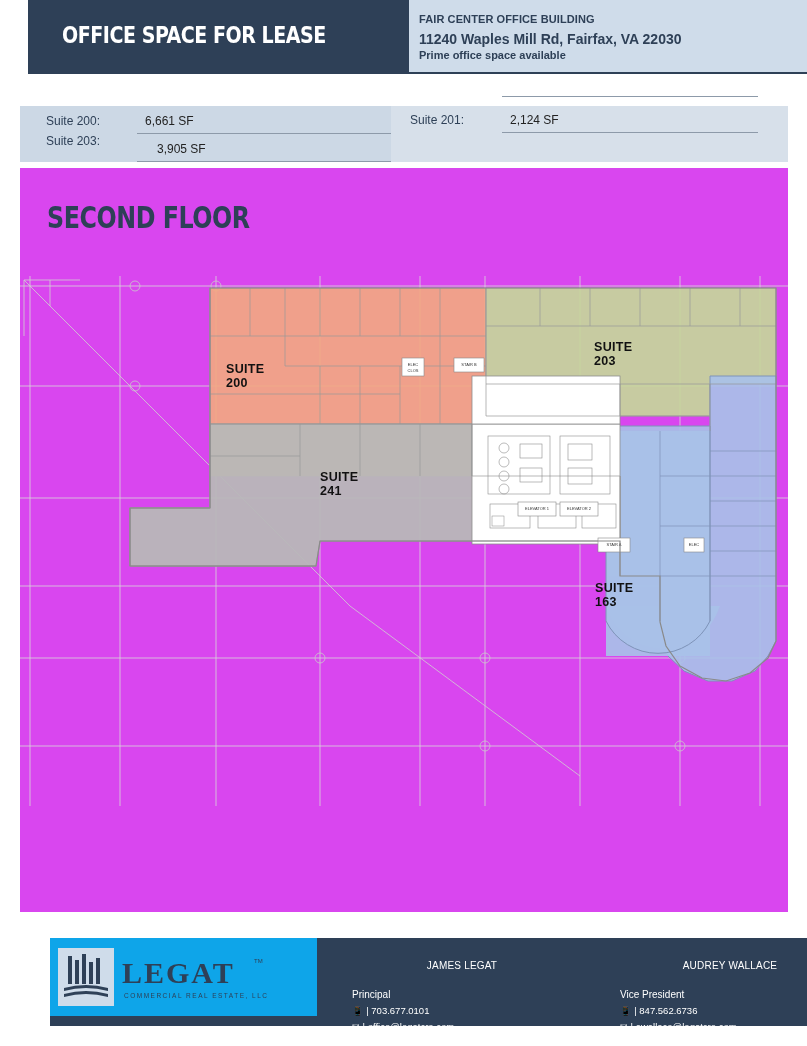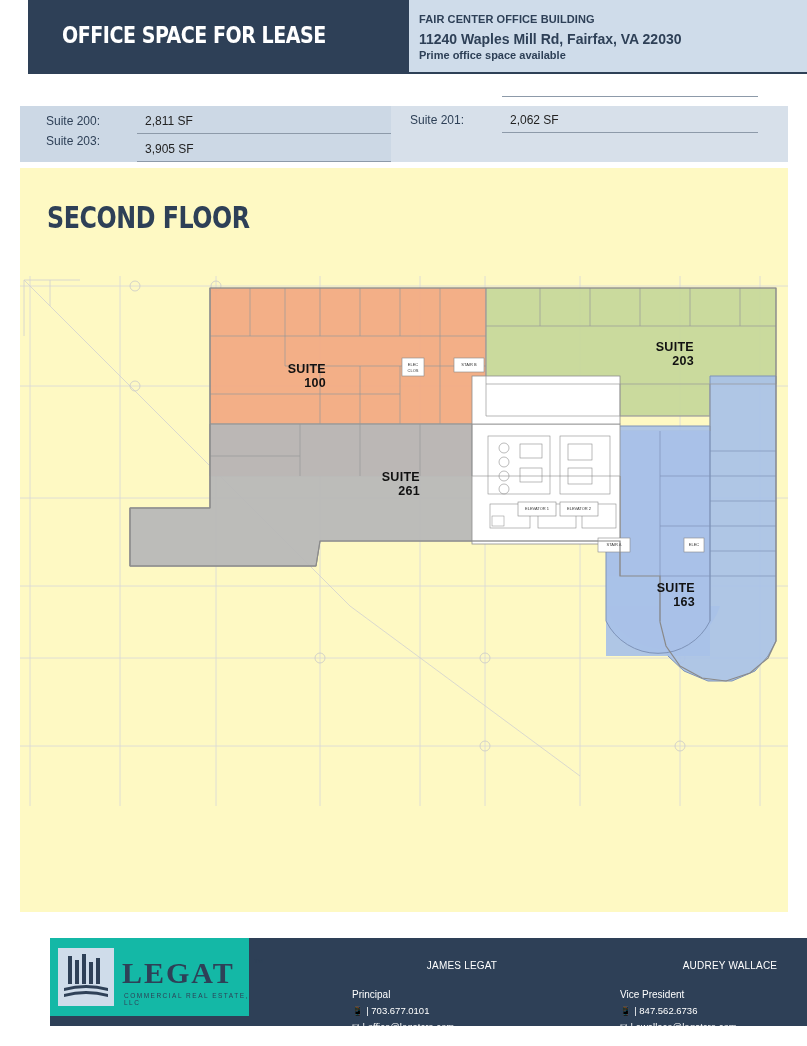--- a/index.html
+++ b/index.html
@@ -60,51 +60,51 @@
   .sb-value {
     position: absolute; font-size: 12px; color: #222; 
   }
   .sb-underline {
     position: absolute; height: 1px; background: #8d9aa9;
   }
 
   
   .card {
     position: absolute; left: 20px; top: 168px; width: 768px; height: 744px;
-    background: #fef9c3; box-shadow: 0 0 0 1px #ffffff;
+    background: #d946ef; box-shadow: 0 0 0 1px #ffffff;
   }
   .floor-title {
     position: absolute; left: 27px; top: 32px;
     font-family: "DejaVu Sans Condensed", "Liberation Sans", sans-serif;
     font-weight: bold; font-size: 30px; color: #2e4057;
     letter-spacing: -0.5px; text-transform: uppercase;
     transform: scaleX(0.88); transform-origin: left center;
   }
 
   
   .plan {
     position: absolute; left: 0px; top: 108px; width: 768px; height: 530px;
     overflow: hidden;
   }
   .plan svg { display: block; }
 
   .suite-lbl {
-    position: absolute; text-align: right;
+    position: absolute; text-align: left;
     font-size: 12.5px; font-weight: bold; color: #111;
     line-height: 14px; letter-spacing: .3px;
   }
 
   
   .footer {
     position: absolute; left: 50px; top: 938px; width: 757px; height: 88px;
     background: #2e4057;
   }
   .logo-inner {
-    position: absolute; left: 50px; top: 938px; width: 199px; height: 78px;
-    background: #14b8a6;
+    position: absolute; left: 50px; top: 938px; width: 267px; height: 78px;
+    background: #0ea5e9;
     display: flex; align-items: center;
   }
   .logo-mark {
     position: absolute; left: 8px; top: 10px; width: 56px; height: 58px;
     background: #cfdcea;
   }
   .logo-text {
     position: absolute; left: 72px; top: 18px;
     font-family: "Liberation Serif", serif;
     font-size: 30px; font-weight: bold; color: #2e4057; letter-spacing: 2px;
@@ -136,31 +136,31 @@
       <div class="hr-line2">11240 Waples Mill Rd, Fairfax, VA 22030</div>
       <div class="hr-line3">Prime office space available</div>
     </div>
   </div>
 
   <div class="suite-bar">
     <div class="sb-band"></div>
     <div class="sb-band2"></div>
 
     <div class="sb-label" style="left:46px; top:40px;">Suite 200:</div>
-    <div class="sb-value" style="left:145px; top:40px;">2,811 SF</div>
+    <div class="sb-value" style="left:145px; top:40px;">6,661 SF</div>
     <div class="sb-underline" style="left:137px; top:59px; width:254px;"></div>
     <div class="sb-underline" style="left:391px; top:59px; width:0px;"></div>
 
     <div class="sb-label" style="left:410px; top:39px;">Suite 201:</div>
-    <div class="sb-value" style="left:510px; top:39px;">2,062 SF</div>
+    <div class="sb-value" style="left:510px; top:39px;">2,124 SF</div>
     <div class="sb-underline" style="left:502px; top:58px; width:256px;"></div>
     <div class="sb-underline" style="left:502px; top:22px; width:256px;"></div>
 
     <div class="sb-label" style="left:46px; top:60px;">Suite 203:</div>
-    <div class="sb-value" style="left:145px; top:68px;">3,905 SF</div>
+    <div class="sb-value" style="left:157px; top:68px;">3,905 SF</div>
     <div class="sb-underline" style="left:137px; top:87px; width:254px;"></div>
   </div>
 
   <div class="card">
     <div class="floor-title">SECOND FLOOR</div>
 
     <div class="plan">
       <svg width="768" height="530" viewBox="0 0 768 530" xmlns="http://www.w3.org/2000/svg">
 
         <g stroke="#d8d8d8" stroke-width="0.8" fill="none">
@@ -312,27 +312,27 @@
 
           <rect x="472" y="240" width="12" height="10" fill="#ffffff" stroke="#888" stroke-width="0.5"></rect>
         </g>
 
         <g stroke="#8a8a8a" stroke-width="1.2" fill="none">
           <path d="M190,12 L756,12 L756,365 L748,382 L730,397 L706,405 L682,402 L660,390 L646,370 L640,346 L640,300 L600,300 L600,265 L300,265 L296,290 L110,290 L110,232 L190,232 Z"></path>
         </g>
       </svg>
 
       <div class="suite-lbl" style="left:206px; top:86px; width:100px;">
-        <span>SUITE</span><br><span>100</span>
+        <span>SUITE</span><br><span>200</span>
       </div>
       <div class="suite-lbl" style="left:574px; top:64px; width:100px;">
         <span>SUITE</span><br><span>203</span>
       </div>
       <div class="suite-lbl" style="left:300px; top:194px; width:100px;">
-        <span>SUITE</span><br><span>261</span>
+        <span>SUITE</span><br><span>241</span>
       </div>
       <div class="suite-lbl" style="left:575px; top:305px; width:100px;">
         <span>SUITE</span><br><span>163</span>
       </div>
     </div>
   </div>
 
   <div class="footer"></div>
 
   <div class="logo-inner">

